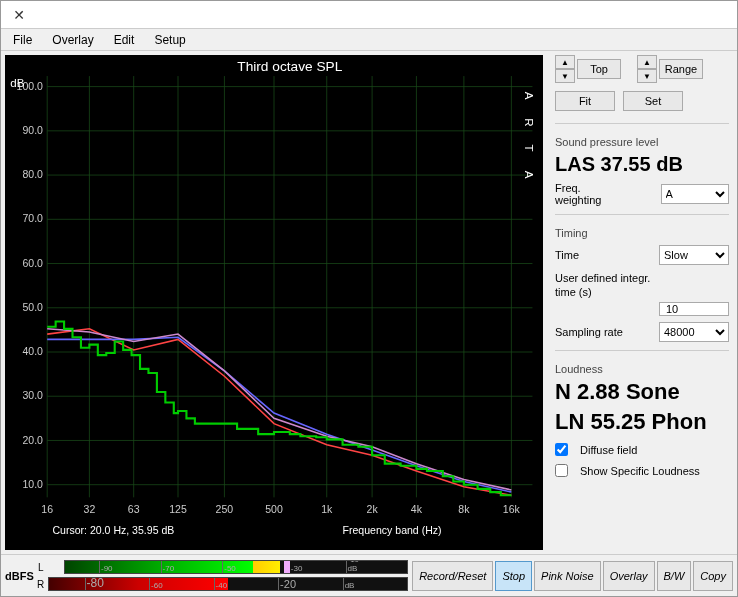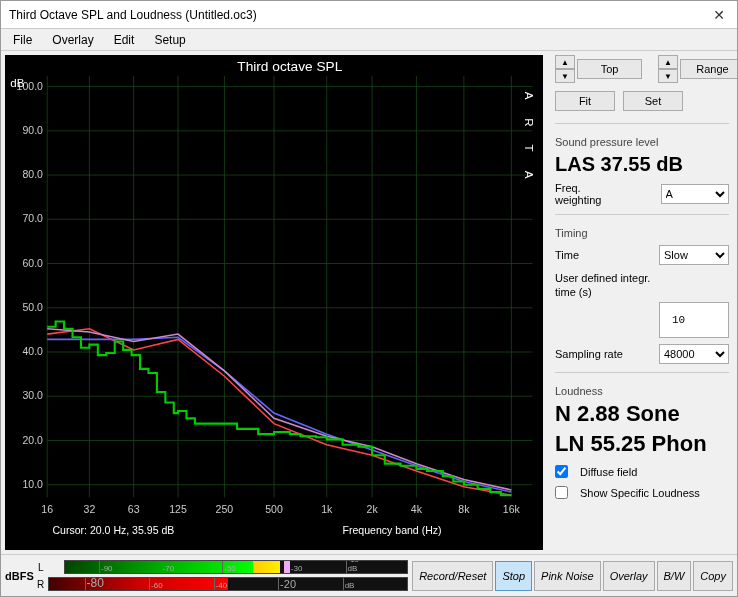--- a/index.html
+++ b/index.html
@@ -100,24 +100,23 @@
       font-size: 11px;
       border: 1px solid #aaa;
       background: #fff;
       height: 20px;
       width: 70px;
     }
     .input-field {
       font-size: 11px;
       border: 1px solid #aaa;
       background: #fff;
-      height: 36px;
+      height: 14px;
       width: 70px;
-      padding: 0 12px;
-      font-family: Liberation Mono, monospace;
+      padding: 0 6px;
     }
     .divider {
       border-top: 1px solid #ccc;
       margin: 4px 0;
     }
     .loudness-value {
       font-size: 22px;
       font-weight: bold;
       color: #000;
       line-height: 1.2;
@@ -194,21 +193,21 @@
       flex-direction: column;
       align-items: center;
       gap: 2px;
     }
     .top-btn-arrows {
       display: flex;
       gap: 2px;
       align-items: center;
     }
     .top-btn-wide {
-      width: 65px;
+      width: 44px;
       height: 20px;
       border: 1px solid #aaa;
       background: #e8e8e8;
       cursor: pointer;
       font-size: 11px;
     }
     .arrow-up, .arrow-down {
       width: 20px;
       height: 14px;
       border: 1px solid #aaa;
@@ -225,21 +224,20 @@
       width: 100%;
       height: 100%;
     }
   </style>
 </head>
 <body>
 
 <div class="window">
 
   <div class="title-bar">
-    <span class="title-bar-text">Third Octave SPL and Loudness (Untitled.oc3)</span>
     <span class="close-btn">✕</span>
   </div>
 
   <div class="menu-bar">
     <span class="menu-item">File</span>
     <span class="menu-item">Overlay</span>
     <span class="menu-item">Edit</span>
     <span class="menu-item">Setup</span>
   </div>
 

